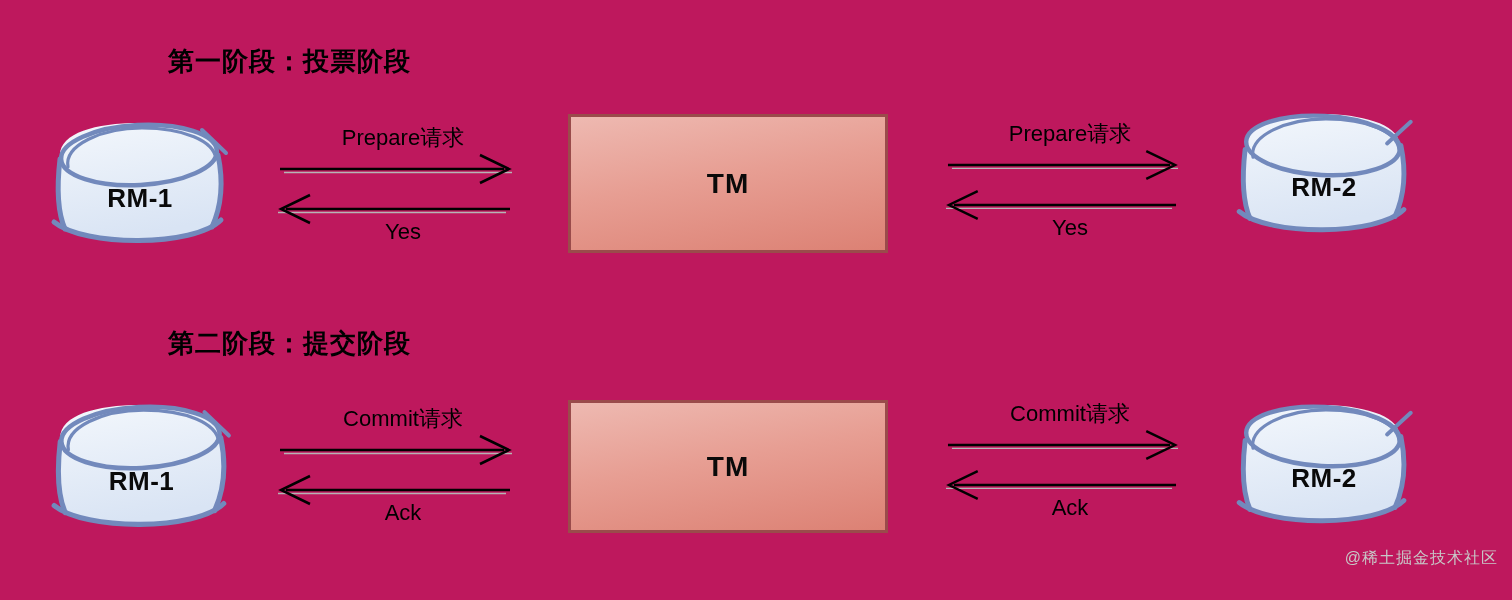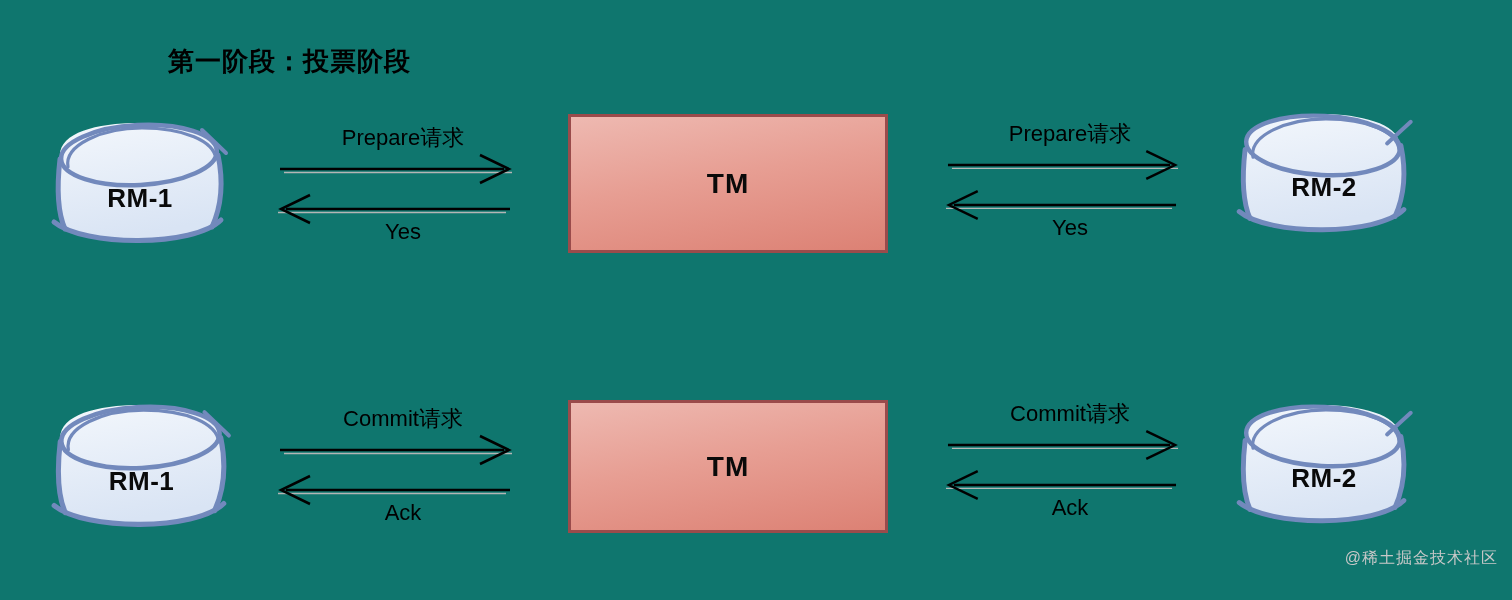--- a/index.html
+++ b/index.html
@@ -1,21 +1,21 @@
 <!DOCTYPE html>
 <html style="--tm-border: #9a4b4b; --tm-fill-top: #eeb9b1; --tm-fill-bottom: #dc8174; --cyl-stroke: #7289bc; --cyl-fill-top: #f3f7fc; --cyl-fill-bottom: #d9e4f4; --arrow: #000000; --arrow-echo: #b5b5b5; --watermark: #c8c8c8;"><head>
 <meta charset="utf-8">
 <style>
   * { margin: 0; padding: 0; box-sizing: border-box; }
   html, body { background: #ffffff; }
   #canvas {
     position: relative;
     width: 1512px;
     height: 600px;
-    background: #0f766e;
+    background: #be185d;
     font-family: "Liberation Sans", sans-serif;
     overflow: hidden;
   }
   .phase-title {
     position: absolute;
     font-size: 26px;
     font-weight: bold;
     color: #000000;
     letter-spacing: 1px;
     white-space: nowrap;
@@ -149,20 +149,21 @@
       <ellipse cx="95" cy="40" rx="78" ry="30" transform="rotate(3 95 40)" fill="none" style="stroke: var(--cyl-stroke, #7289bc)" stroke-width="4.5" stroke-linecap="round"></ellipse>
       <path d="M24 52 C20 30 58 13 98 13 C140 13 170 26 172 44" fill="none" style="stroke: var(--cyl-stroke, #7289bc)" stroke-width="3.2" stroke-linecap="round"></path>
       <path d="M16 44 C13 70 13 96 21 114" fill="none" style="stroke: var(--cyl-stroke, #7289bc)" stroke-width="5" stroke-linecap="round"></path>
       <path d="M10 107 C40 132 150 132 177 105" fill="none" style="stroke: var(--cyl-stroke, #7289bc)" stroke-width="5" stroke-linecap="round"></path>
       <path d="M174 40 C179 64 178 90 168 112" fill="none" style="stroke: var(--cyl-stroke, #7289bc)" stroke-width="5" stroke-linecap="round"></path>
       <path d="M160 38 L184 16" fill="none" style="stroke: var(--cyl-stroke, #7289bc)" stroke-width="4" stroke-linecap="round"></path>
     </svg>
     <div class="cyl-label">RM-2</div>
   </div>
 
+  <div class="phase-title" style="left:168px; top:326px;">第二阶段：提交阶段</div>
 
   <div class="cylinder" style="left:44px; top:396px; width:195px; height:146px;">
     <svg viewBox="0 0 192 142">
       <path d="M16 40 C16 72 13 98 22 114 C60 132 142 130 172 110 C178 84 178 56 172 38 C172 18 132 8 94 8 C52 8 16 18 16 40 Z" fill="url(#cylGrad)" stroke="none"></path>
       <ellipse cx="95" cy="40" rx="78" ry="30" transform="rotate(-3 95 40)" fill="none" style="stroke: var(--cyl-stroke, #7289bc)" stroke-width="4.5" stroke-linecap="round"></ellipse>
       <path d="M24 52 C20 30 58 13 98 13 C140 13 170 26 172 44" fill="none" style="stroke: var(--cyl-stroke, #7289bc)" stroke-width="3.2" stroke-linecap="round"></path>
       <path d="M16 44 C13 70 13 96 21 114" fill="none" style="stroke: var(--cyl-stroke, #7289bc)" stroke-width="5" stroke-linecap="round"></path>
       <path d="M10 107 C40 132 150 132 177 105" fill="none" style="stroke: var(--cyl-stroke, #7289bc)" stroke-width="5" stroke-linecap="round"></path>
       <path d="M174 40 C179 64 178 90 168 112" fill="none" style="stroke: var(--cyl-stroke, #7289bc)" stroke-width="5" stroke-linecap="round"></path>
       <path d="M158 15 L182 38" fill="none" style="stroke: var(--cyl-stroke, #7289bc)" stroke-width="4" stroke-linecap="round"></path>

